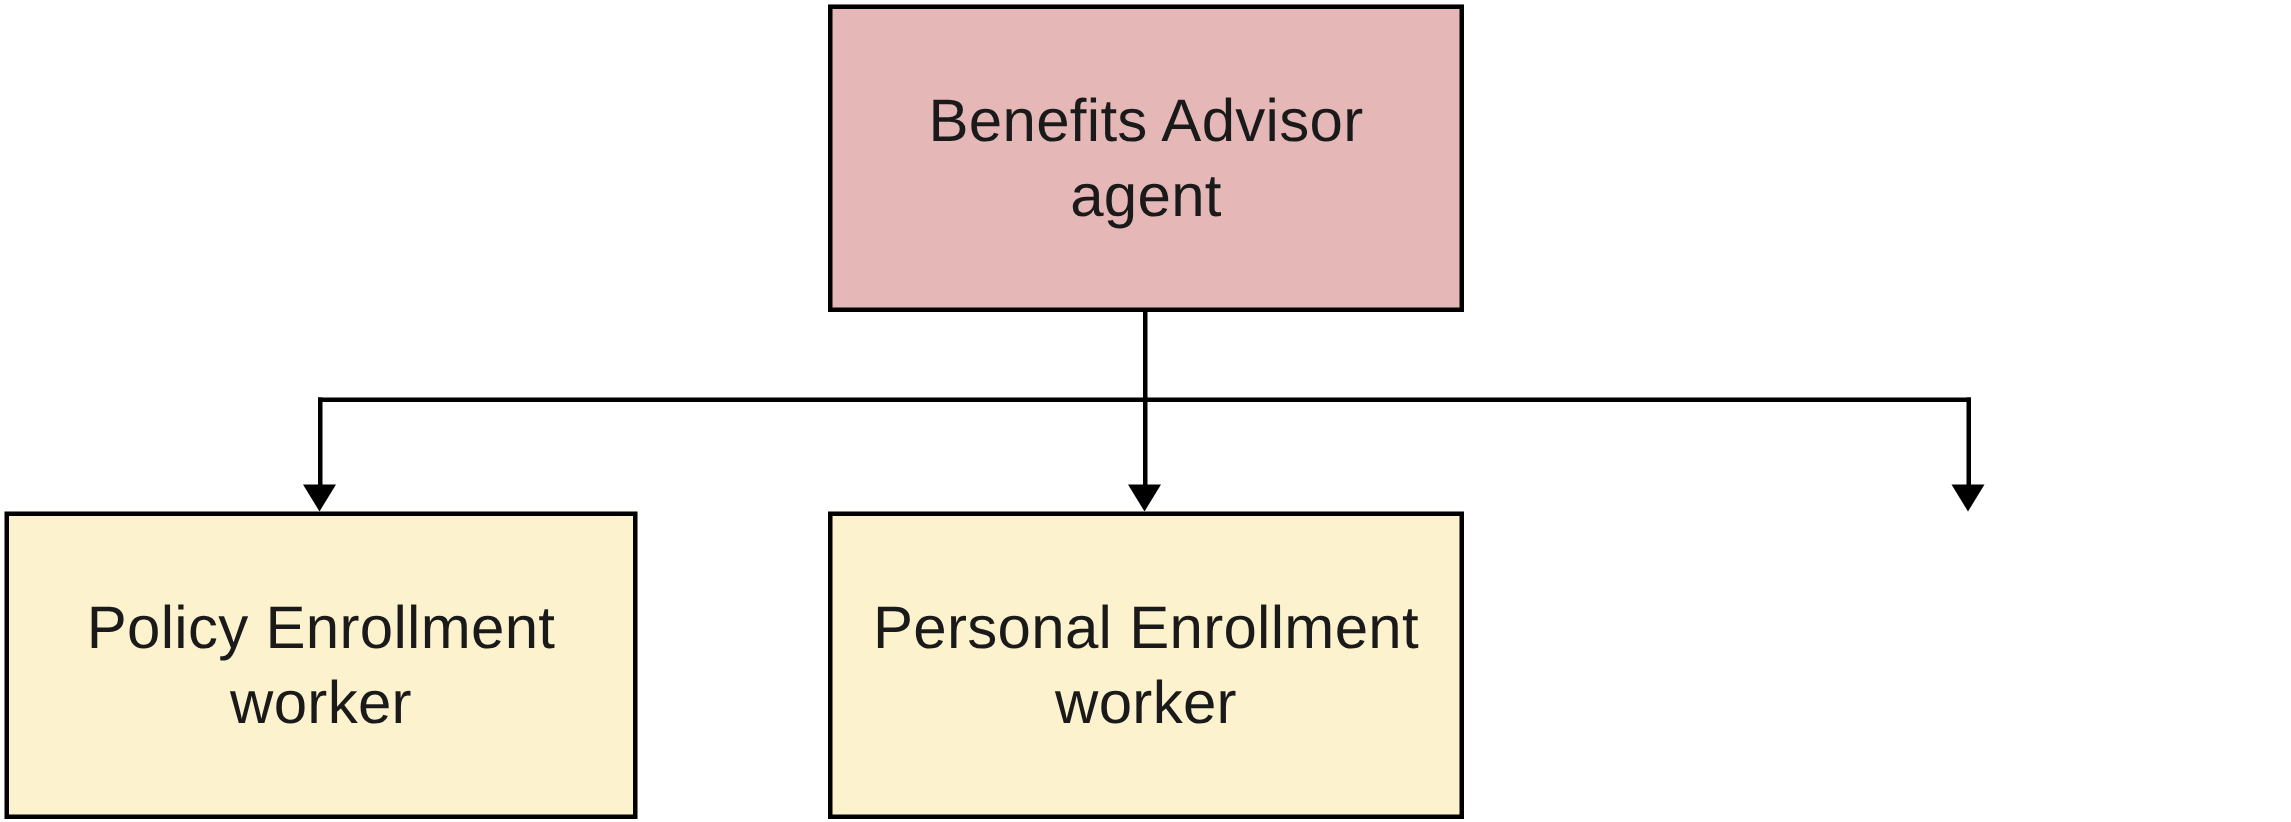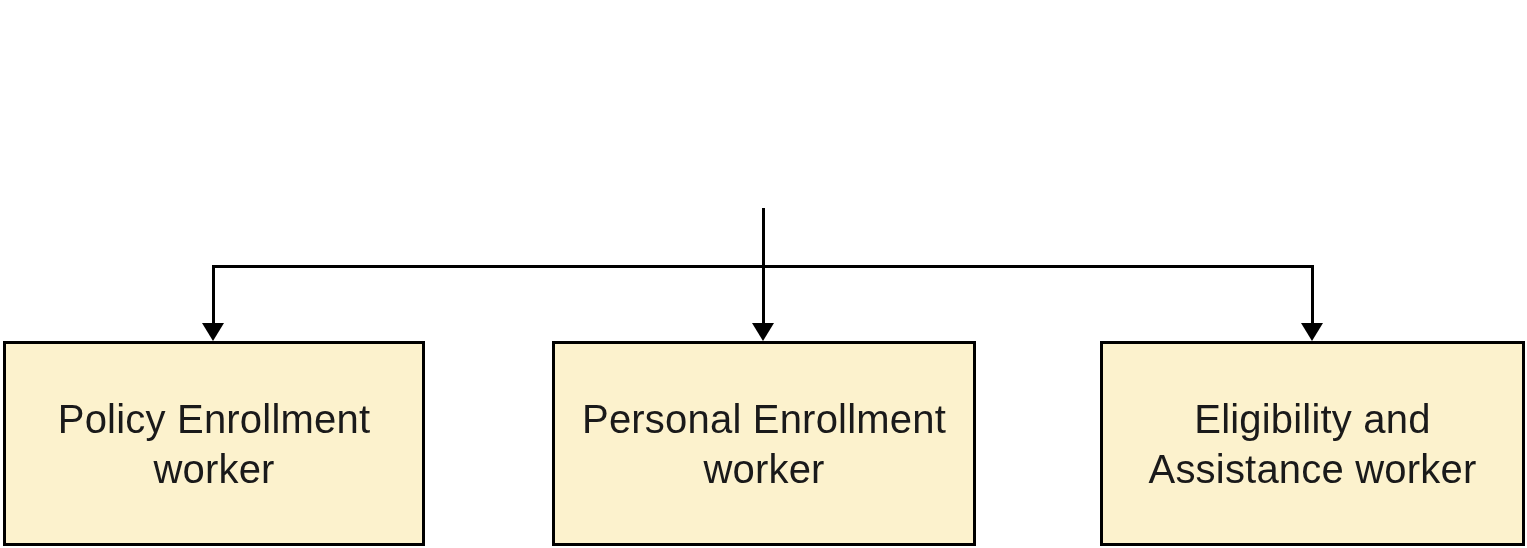--- a/index.html
+++ b/index.html
@@ -56,20 +56,24 @@
   }
   .arrow-left  { left: 202px;  top: 323px; }
   .arrow-mid   { left: 752px;  top: 323px; }
   .arrow-right { left: 1301px; top: 323px; }
 </style>
 </head>
 <body>
 
 <div class="canvas">
 
+  <div class="node root" style="background: rgb(229, 184, 183);">
+    <span class="label">Benefits Advisor
+agent</span>
+  </div>
 
   <div class="line stem" style="background: rgb(0, 0, 0);"></div>
   <div class="line hline" style="background: rgb(0, 0, 0);"></div>
   <div class="line drop-left" style="background: rgb(0, 0, 0);"></div>
   <div class="line drop-mid" style="background: rgb(0, 0, 0);"></div>
   <div class="line drop-right" style="background: rgb(0, 0, 0);"></div>
 
   <div class="arrowhead arrow-left"></div>
   <div class="arrowhead arrow-mid"></div>
   <div class="arrowhead arrow-right"></div>
@@ -77,18 +81,14 @@
   <div class="node w0" style="background: rgb(252, 242, 205);">
     <span class="label">Policy Enrollment
 worker</span>
   </div>
 
   <div class="node w1" style="background: rgb(252, 242, 205);">
     <span class="label">Personal Enrollment
 worker</span>
   </div>
 
-  <div class="node w2" style="background: rgb(252, 242, 205);">
-    <span class="label">Eligibility and
-Assistance worker</span>
-  </div>
 
 </div>
 
 </body></html>

